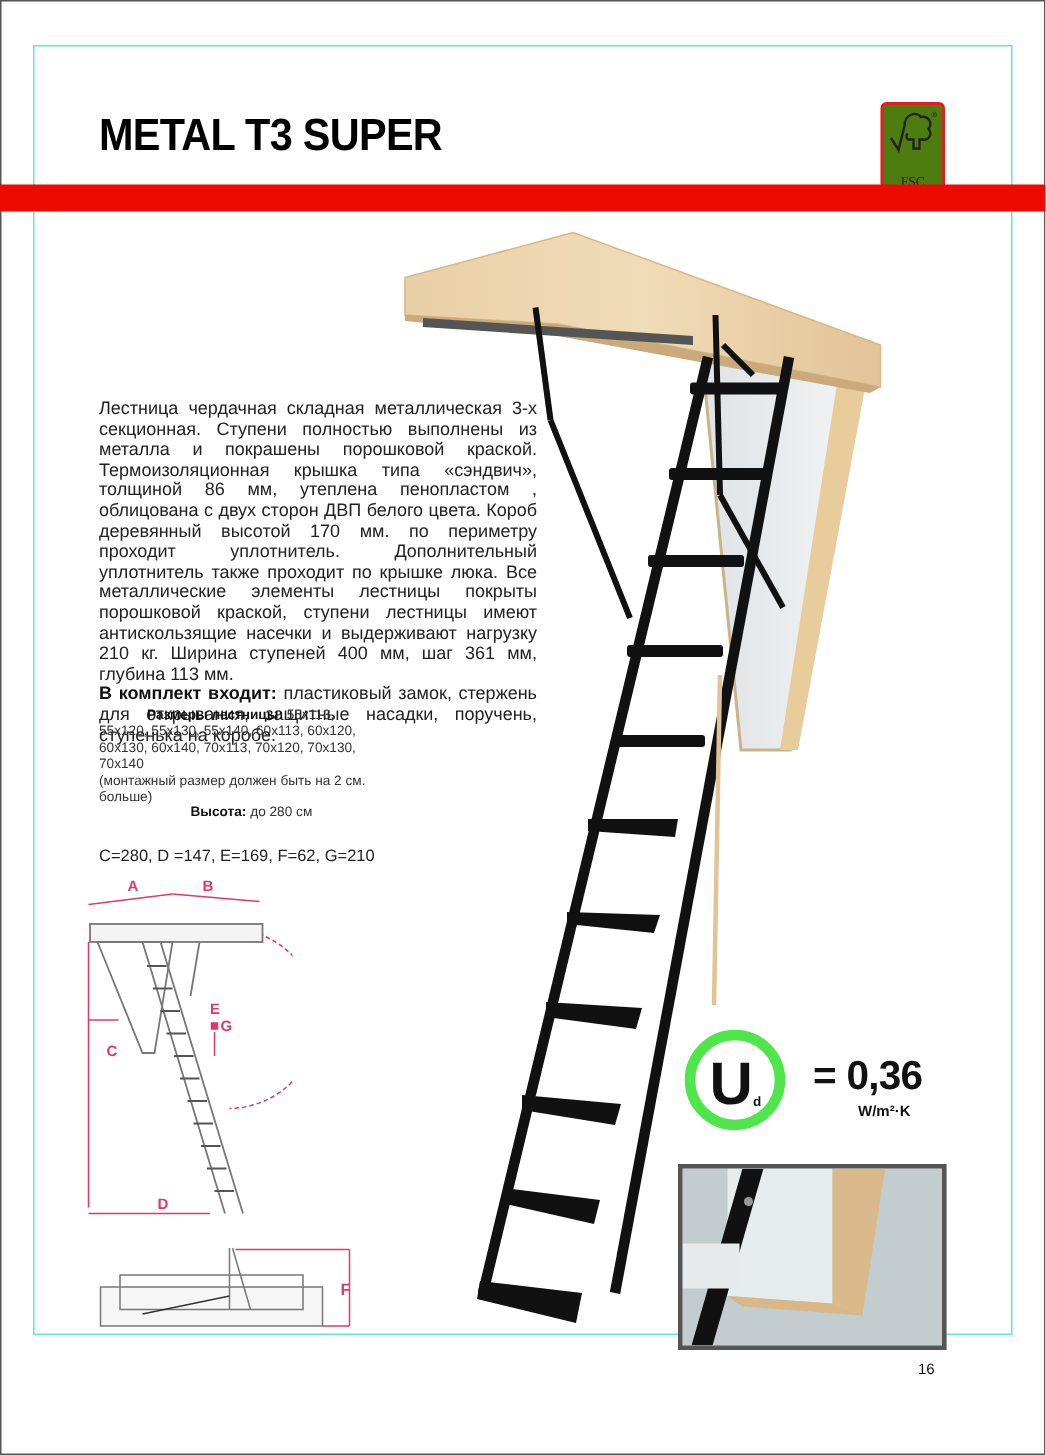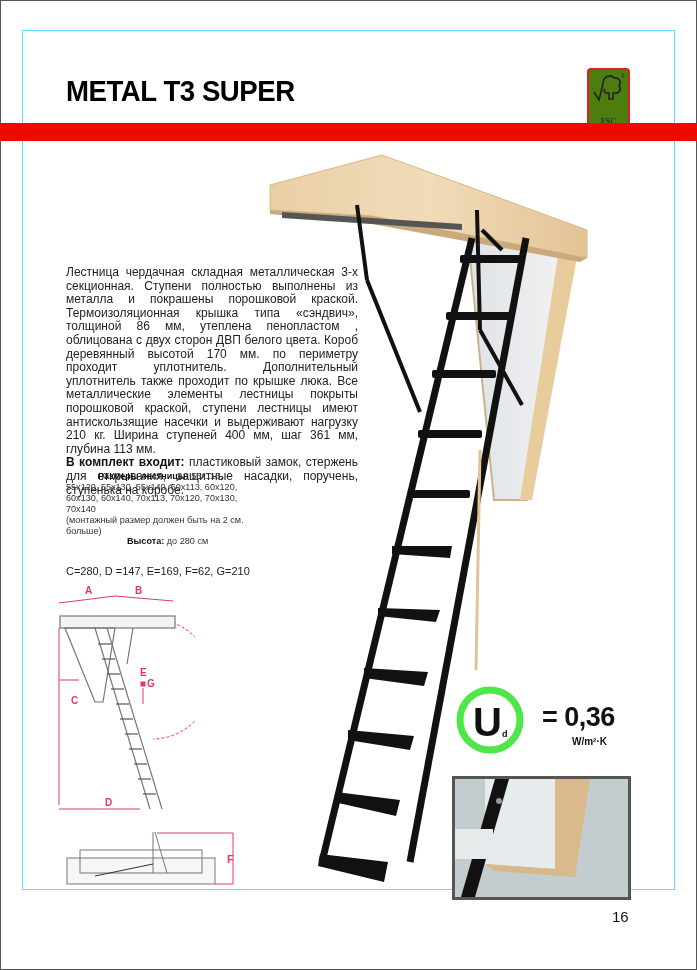--- a/index.html
+++ b/index.html
@@ -17,21 +17,21 @@
   .height{position:absolute;left:66px;top:536px;font-size:9.1px;color:#333;margin-left:29px;}
   .sizes b,.height b{color:#111;padding-left:32px;}
   .dims{position:absolute;left:66px;top:565px;font-size:11px;color:#222;}
   .diagram1{position:absolute;left:55px;top:584px;}
   .diagram2{position:absolute;left:55px;top:830px;}
   .product{position:absolute;left:262px;top:150px;}
   .ud-badge{position:absolute;left:455px;top:685px;width:70px;height:70px;}
   .ud-value{position:absolute;left:542px;top:702px;font-size:27px;font-weight:bold;color:#111;letter-spacing:-0.5px;text-align:right;}
   .ud-unit{position:absolute;left:572px;top:736px;font-size:10px;font-weight:bold;color:#111;}
   .photo{position:absolute;left:452px;top:776px;width:179px;height:124px;border:3px solid #555;box-sizing:border-box;overflow:hidden;background:#c7cfd0;}
-  .page-num{position:absolute;left:612px;top:908px;font-size:15px;color:#111;}
+  .page-num{position:absolute;left:612px;top:908px;font-size:10px;color:#111;}
 </style>
 </head>
 <body>
 
 <div class="page-frame"></div>
 <div class="guide"></div>
 
 <div class="title">METAL T3 SUPER</div>
 
 <div class="fsc">

